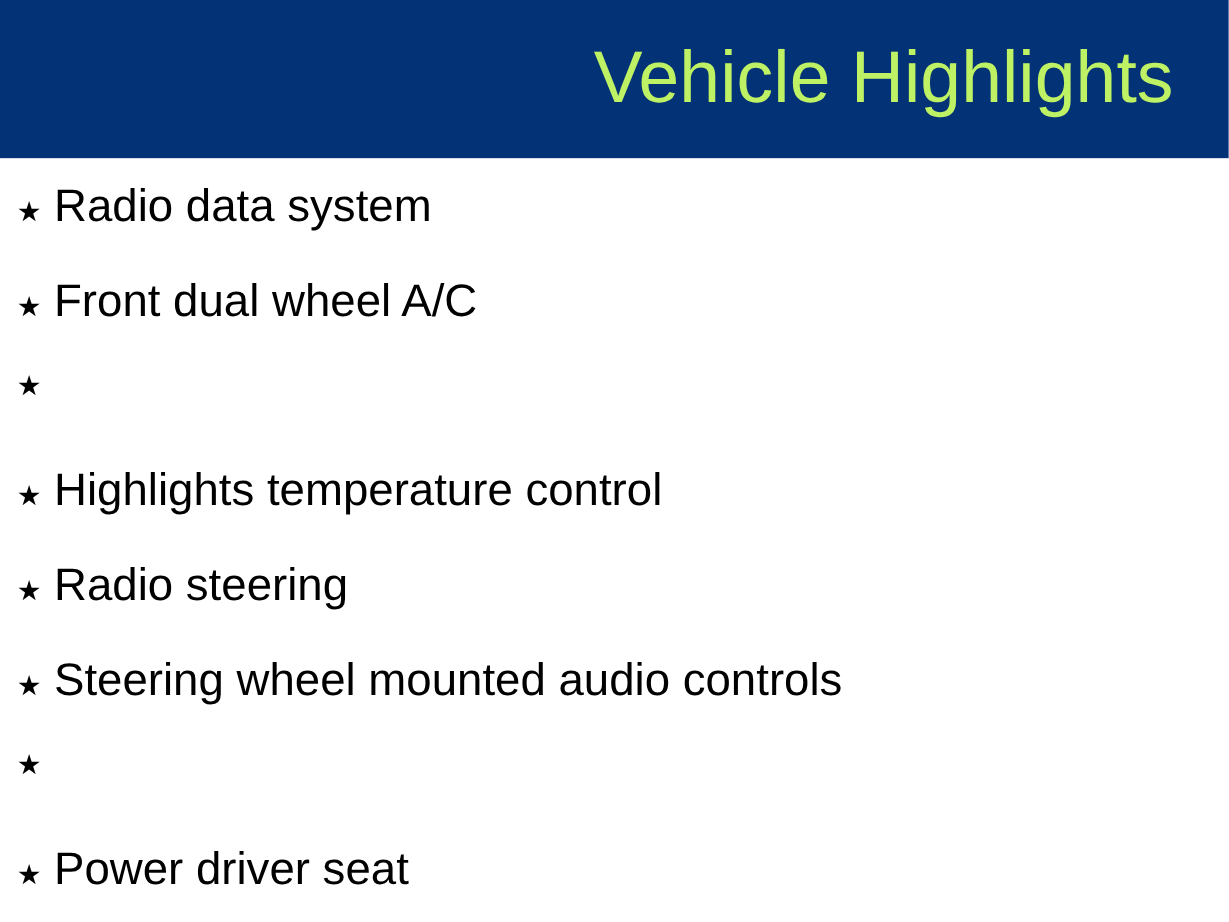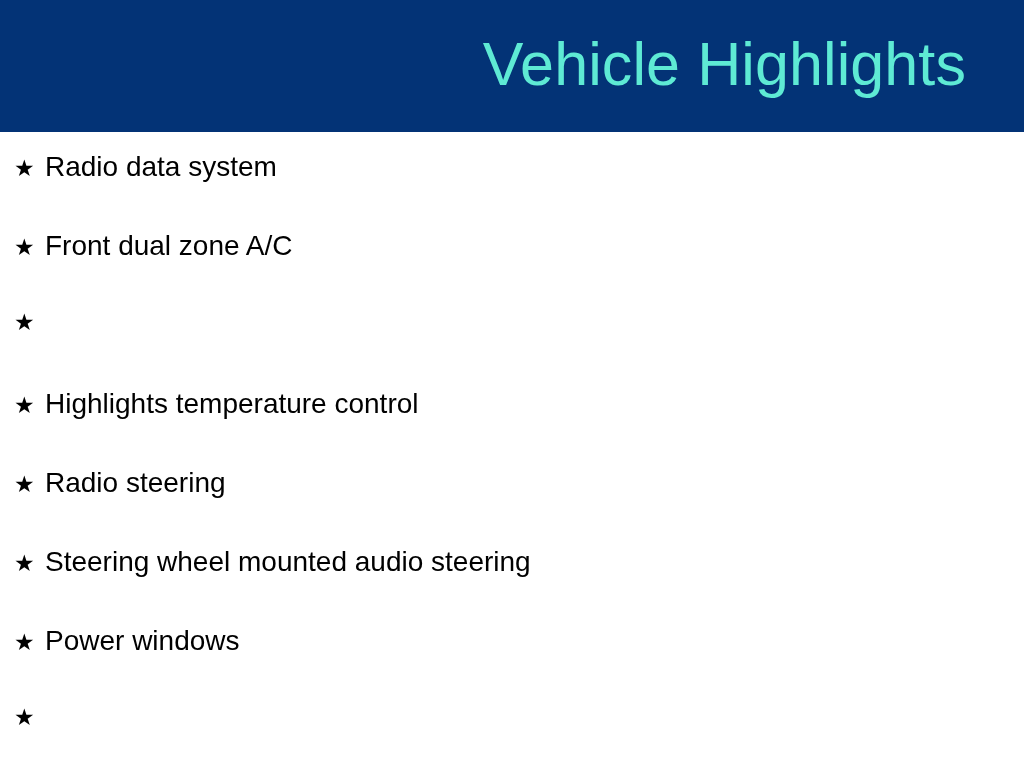--- a/index.html
+++ b/index.html
@@ -30,28 +30,28 @@
     width: 1024px;
     height: 132px;
     background: #033376;
     display: flex;
     align-items: center;
     justify-content: flex-end;
     box-sizing: border-box;
     padding-right: 46px;
   }
   .slide-title {
-    color: #5eead4;
+    color: #bef264;
     font-family: "Liberation Sans", sans-serif;
     font-size: 61px;
     font-weight: 400;
     line-height: 1.05;
     letter-spacing: 0.1px;
     white-space: nowrap;
-    margin: 12px;
+    margin: 0;
     padding: 0;
     transform: translateY(-2px);
   }
 
   
   .slide-body {
     position: absolute;
     top: 132px;
     left: 0;
     width: 1024px;
@@ -81,21 +81,21 @@
     width: 31px;
     flex: 0 0 31px;
     color: #000000;
     font-family: "DejaVu Sans", sans-serif;
     font-size: 23px;
     line-height: 1;
   }
   .feature-text {
     color: #000000;
     font-family: "Liberation Sans", sans-serif;
-    font-size: 28px;
+    font-size: 38px;
     font-weight: 400;
     line-height: 1;
     white-space: nowrap;
   }
 </style>
 </head>
 <body>
 
 <div class="slide">
 
@@ -106,47 +106,47 @@
   <div class="slide-body">
     <ul class="feature-list">
 
       <li class="feature-item">
         <span class="bullet-star">★</span>
         <span class="feature-text">Radio data system</span>
       </li>
 
       <li class="feature-item">
         <span class="bullet-star">★</span>
-        <span class="feature-text">Front dual zone A/C</span>
+        <span class="feature-text">Front dual wheel A/C</span>
       </li>
 
       <li class="feature-item">
         <span class="bullet-star">★</span>
       </li>
 
       <li class="feature-item">
         <span class="bullet-star">★</span>
         <span class="feature-text">Highlights temperature control</span>
       </li>
 
       <li class="feature-item">
         <span class="bullet-star">★</span>
         <span class="feature-text">Radio steering</span>
       </li>
 
       <li class="feature-item">
         <span class="bullet-star">★</span>
-        <span class="feature-text">Steering wheel mounted audio steering</span>
+        <span class="feature-text">Steering wheel mounted audio controls</span>
       </li>
 
       <li class="feature-item">
         <span class="bullet-star">★</span>
-        <span class="feature-text">Power windows</span>
       </li>
 
       <li class="feature-item">
         <span class="bullet-star">★</span>
+        <span class="feature-text">Power driver seat</span>
       </li>
 
     </ul>
   </div>
 
 </div>
 
 </body></html>

